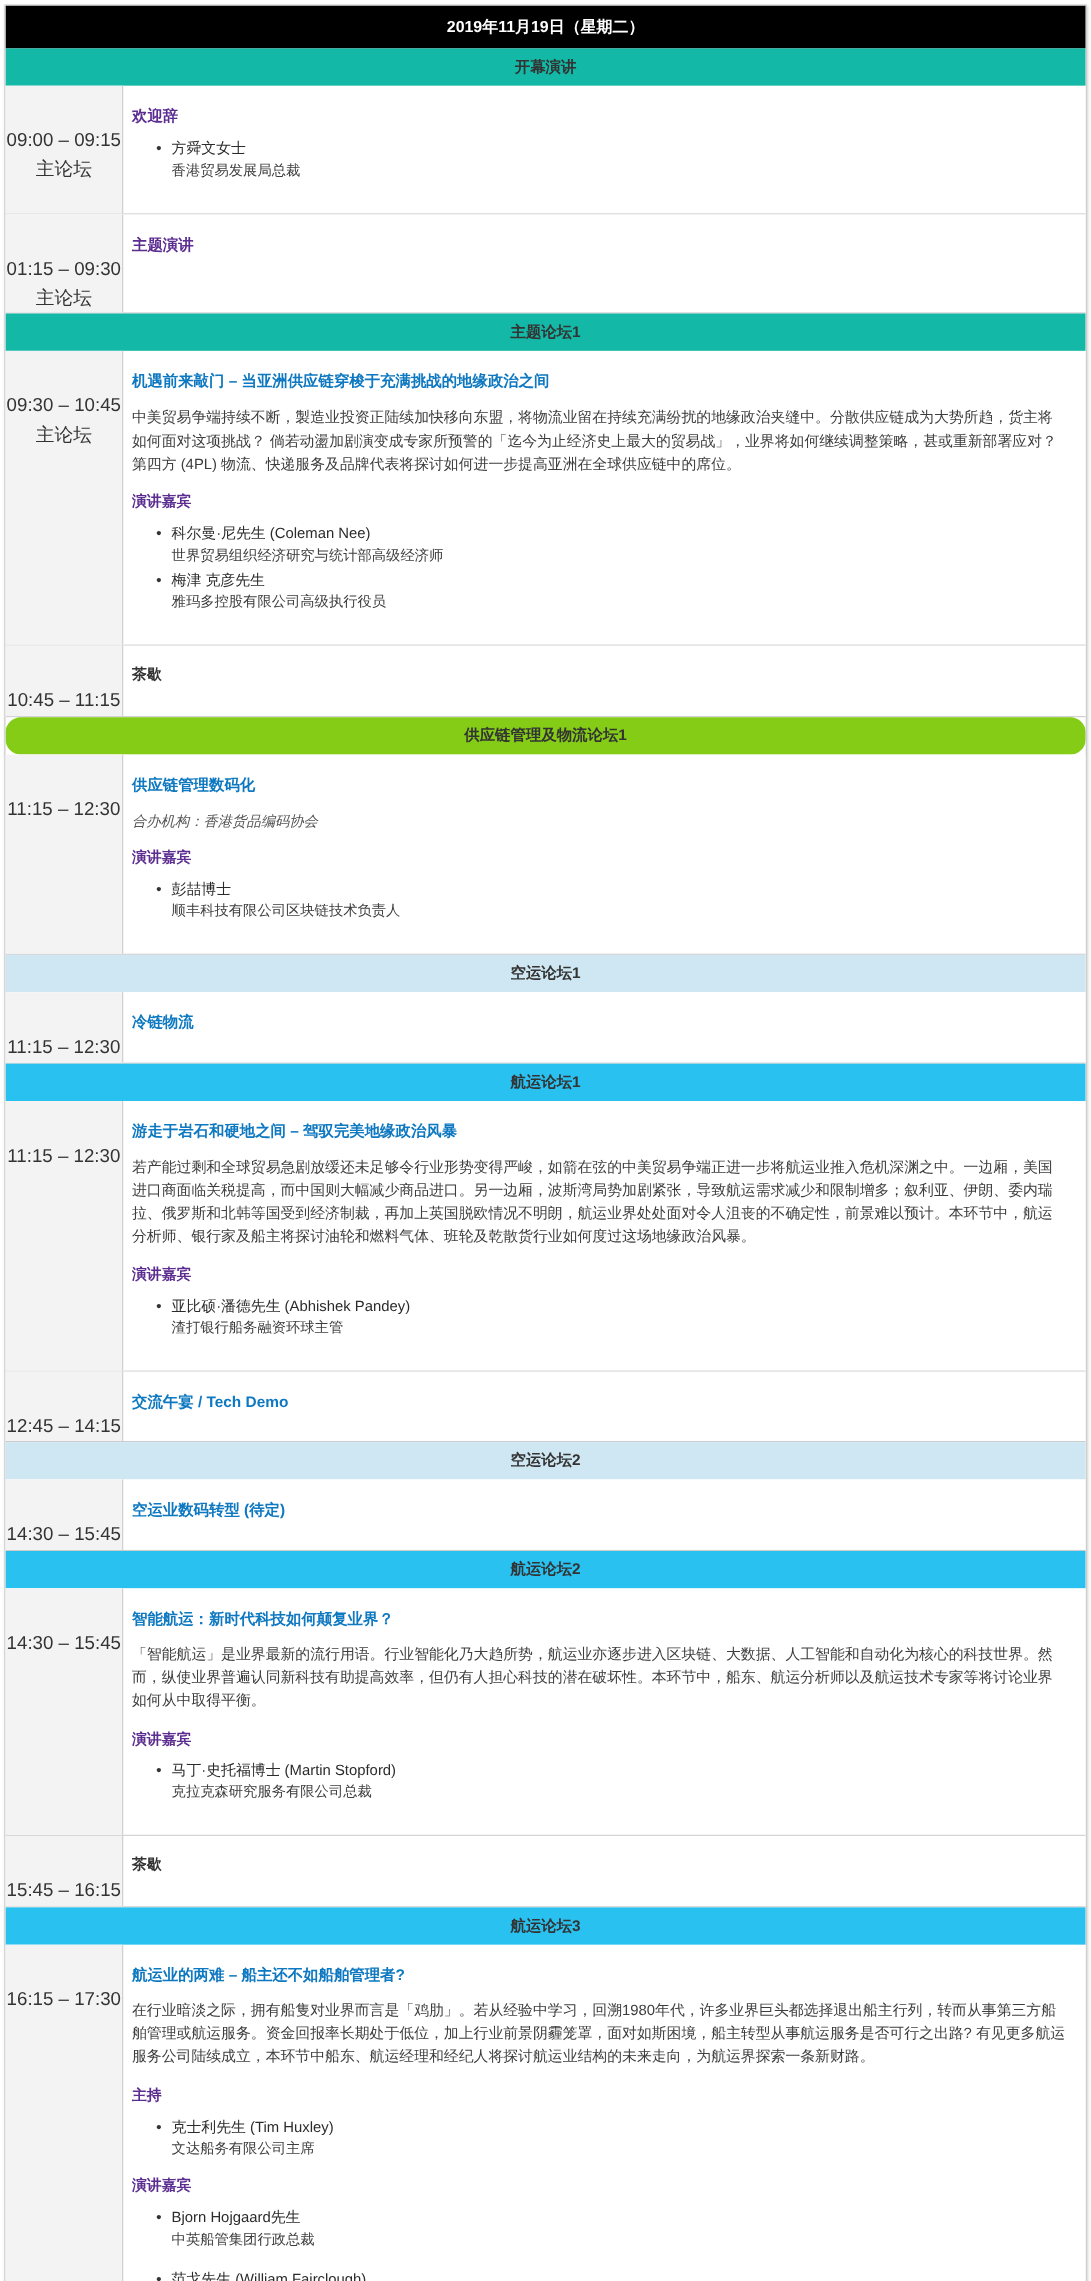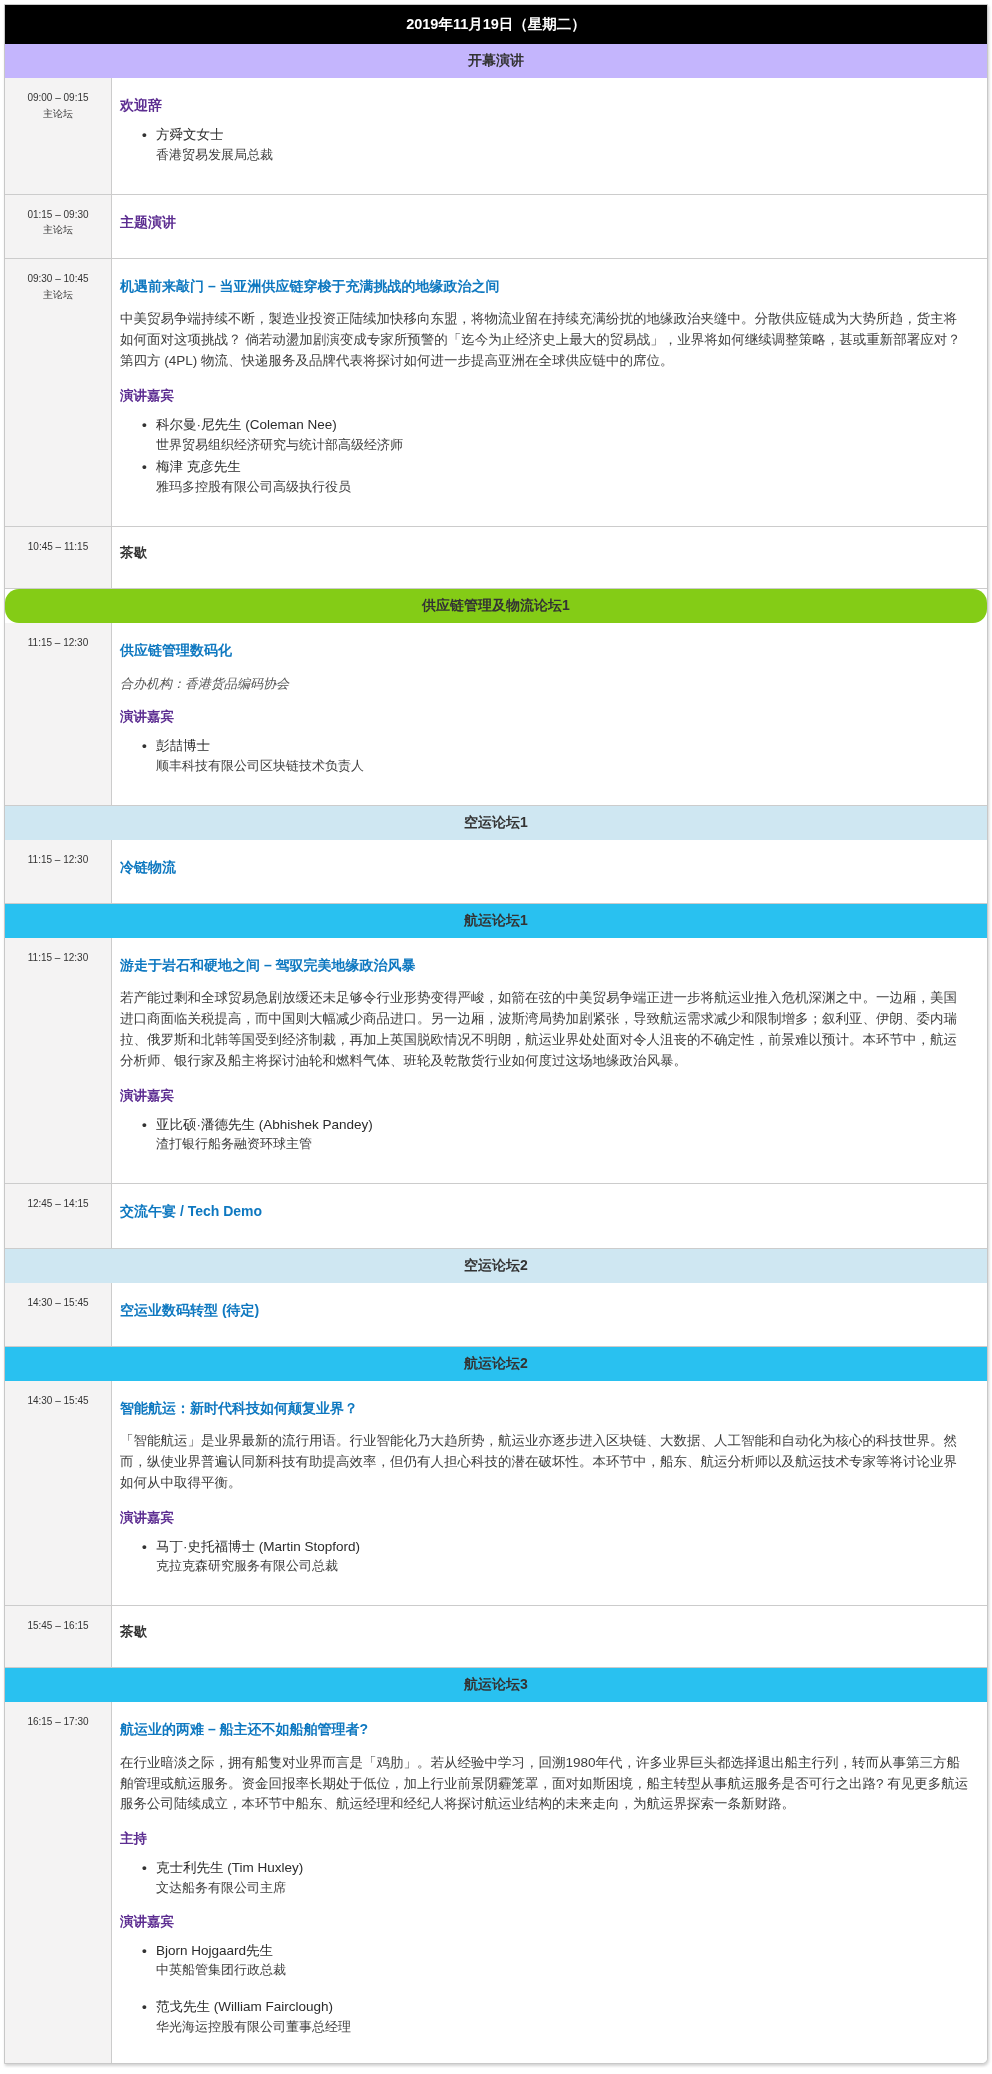--- a/index.html
+++ b/index.html
@@ -24,39 +24,39 @@
     text-align:center;
     padding:10px 0;
   }
   .banner{
     text-align:center;
     font-weight:bold;
     font-size:14px;
     color:#333333;
     padding:8px 0;
   }
-  .banner.pink{background:#c4b5fd;}
+  .banner.pink{background:#14b8a6;}
   .banner.green{background:#84cc16;border-radius:14px;}
   .banner.pale_blue{background:#cfe7f2;}
   .banner.cyan{background:#29c1f0;}
   .row{
     display:flex;
     border-bottom:1px solid #cccccc;
     background:#ffffff;
   }
   .row:last-child{border-bottom:none;}
   .time-cell{
     width:107px;
     min-width:107px;
     background:#f4f3f3;
     border-right:1px solid #cccccc;
     text-align:center;
-    font-size:10px;
-    color:#333333;
-    padding-top:12px;
+    font-size:17px;
+    color:#333333;
+    padding-top:37px;
     line-height:1.55;
     box-sizing:border-box;
   }
   .content-cell{
     flex:1;
     padding:17px 18px 26px 8px;
     min-width:0;
   }
   a.session-title{
     display:inline-block;
@@ -131,20 +131,21 @@
             <li>
               <div class="spk-name">方舜文女士</div>
               <div class="spk-role">香港贸易发展局总裁</div>
             </li>
           </ul></div>
       </div>
       <div class="row">
         <div class="time-cell"><span class="time">01:15 – 09:30</span><span class="venue">主论坛</span></div>
         <div class="content-cell"><a class="session-title purple">主题演讲</a></div>
       </div>
+      <div class="banner pink"><span>主题论坛1</span></div>
       <div class="row">
         <div class="time-cell"><span class="time">09:30 – 10:45</span><span class="venue">主论坛</span></div>
         <div class="content-cell"><a class="session-title blue">机遇前来敲门 – 当亚洲供应链穿梭于充满挑战的地缘政治之间</a><p class="para">中美贸易争端持续不断，製造业投资正陆续加快移向东盟，将物流业留在持续充满纷扰的地缘政治夹缝中。分散供应链成为大势所趋，货主将如何面对这项挑战？ 倘若动盪加剧演变成专家所预警的「迄今为止经济史上最大的贸易战」，业界将如何继续调整策略，甚或重新部署应对？ 第四方 (4PL) 物流、快递服务及品牌代表将探讨如何进一步提高亚洲在全球供应链中的席位。</p><div class="grp-label">演讲嘉宾</div><ul class="speakers">
             <li>
               <div class="spk-name">科尔曼·尼先生 (Coleman Nee)</div>
               <div class="spk-role">世界贸易组织经济研究与统计部高级经济师</div>
             </li>
             <li>
               <div class="spk-name">梅津 克彦先生</div>
               <div class="spk-role">雅玛多控股有限公司高级执行役员</div>

